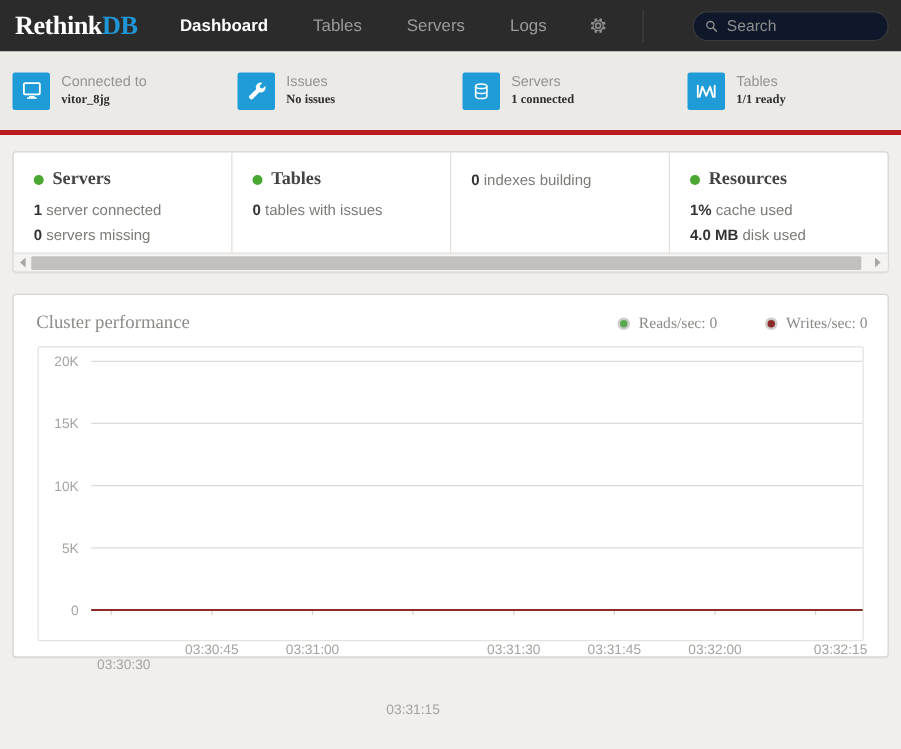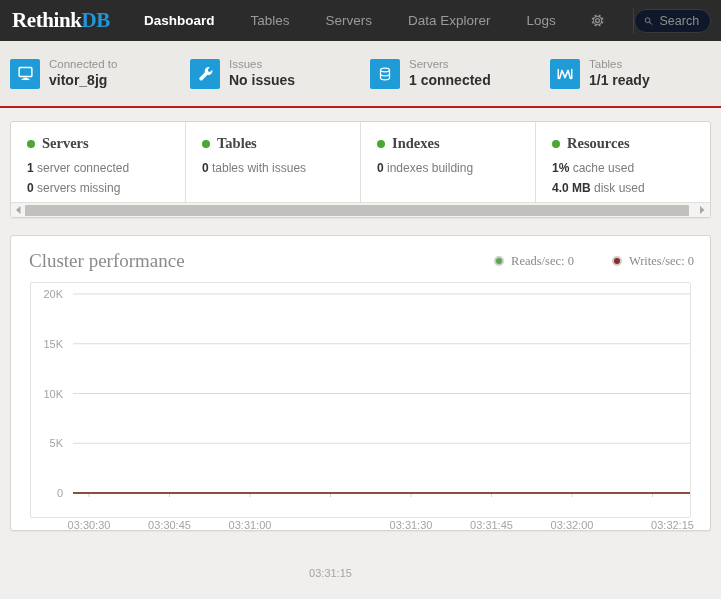--- a/index.html
+++ b/index.html
@@ -90,21 +90,21 @@
     font-family: "Liberation Sans", sans-serif;
     font-size: 12.5px;
     width: 100%;
   }
   .search-box input::placeholder { color: #8d8d8d; }
 
   
   .statusbar {
     height: 67px;
     background: #eceae7;
-    border-bottom: 2px solid #b91c1c;
+    border-bottom: 4px solid #b91c1c;
     display: flex;
     align-items: center;
     padding: 0 10px;
   }
   .status-item {
     display: flex;
     align-items: center;
     gap: 9px;
     width: 180px;
     flex: none;
@@ -119,23 +119,23 @@
     justify-content: center;
     flex: none;
   }
   .status-text { line-height: 1.25; }
   .status-label {
     color: #959390;
     font-size: 11.5px;
   }
   .status-value {
     color: #2f2f2f;
-    font-size: 14px;
+    font-size: 10px;
     font-weight: bold;
-    font-family: Liberation Sans, sans-serif;
+    font-family: Liberation Serif, serif;
     margin-top: 1px;
   }
 
   
   .main {
     padding: 13px 10px 0 10px;
   }
 
   .panel {
     background: #ffffff;
@@ -216,21 +216,21 @@
 
   
   .perf-panel { padding: 0; }
   .perf-header {
     display: flex;
     align-items: center;
     padding: 14px 16px 10px 18px;
   }
   .perf-title {
     font-family: "Liberation Serif", serif;
-    font-size: 19px;
+    font-size: 15px;
     color: #8d8b88;
   }
   .perf-legend {
     margin-left: auto;
     display: flex;
     gap: 38px;
     align-items: center;
   }
   .legend-item {
     display: flex;
@@ -282,21 +282,20 @@
 
 <div class="topbar">
   <div class="logo">
     <span class="logo-rethink">Rethink</span><span class="logo-db">DB</span>
   </div>
 
   <div class="nav-items">
     <div class="nav-item active">Dashboard</div>
     <div class="nav-item">Tables</div>
     <div class="nav-item">Servers</div>
-    <div class="nav-item">Data Explorer</div>
     <div class="nav-item">Logs</div>
 
     <div class="gear-btn">
       <svg width="15" height="15" viewBox="0 0 16 16">
         <path fill="#8e8e8e" d="M8 5.2A2.8 2.8 0 1 0 8 10.8 2.8 2.8 0 0 0 8 5.2zm0 4.2a1.4 1.4 0 1 1 0-2.8 1.4 1.4 0 0 1 0 2.8z"></path>
         <path fill="#8e8e8e" d="M14 9.1l-1.3-.3a4.8 4.8 0 0 0 0-1.6L14 6.9a.4.4 0 0 0 .3-.5l-.4-1.4a.4.4 0 0 0-.5-.3l-1.3.4a4.9 4.9 0 0 0-1.1-1.1l.4-1.3a.4.4 0 0 0-.3-.5L9.7 1.8a.4.4 0 0 0-.5.3L8.9 3.4a4.8 4.8 0 0 0-1.6 0L7 2.1a.4.4 0 0 0-.5-.3l-1.4.4a.4.4 0 0 0-.3.5l.4 1.3a4.9 4.9 0 0 0-1.1 1.1l-1.3-.4a.4.4 0 0 0-.5.3L1.9 6.4a.4.4 0 0 0 .3.5l1.3.3a4.8 4.8 0 0 0 0 1.6l-1.3.3a.4.4 0 0 0-.3.5l.4 1.4a.4.4 0 0 0 .5.3l1.3-.4a4.9 4.9 0 0 0 1.1 1.1l-.4 1.3a.4.4 0 0 0 .3.5l1.4.4a.4.4 0 0 0 .5-.3l.3-1.3a4.8 4.8 0 0 0 1.6 0l.3 1.3a.4.4 0 0 0 .5.3l1.4-.4a.4.4 0 0 0 .3-.5l-.4-1.3a4.9 4.9 0 0 0 1.1-1.1l1.3.4a.4.4 0 0 0 .5-.3l.4-1.4a.4.4 0 0 0-.3-.5zM8 11.8A3.8 3.8 0 1 1 8 4.2a3.8 3.8 0 0 1 0 7.6z"></path>
       </svg>
     </div>
     <div class="nav-divider"></div>
   </div>
@@ -383,24 +382,20 @@
 
       <div class="card">
         <div class="card-title">
           <span class="dot"></span>
           <span class="card-title-text">Tables</span>
         </div>
         <div class="card-line"><b>0</b><span> tables with issues</span></div>
       </div>
 
       <div class="card">
-        <div class="card-title">
-          <span class="dot"></span>
-          <span class="card-title-text">Indexes</span>
-        </div>
         <div class="card-line"><b>0</b><span> indexes building</span></div>
       </div>
 
       <div class="card">
         <div class="card-title">
           <span class="dot"></span>
           <span class="card-title-text">Resources</span>
         </div>
         <div class="card-line"><b>1%</b><span> cache used</span></div>
         <div class="card-line"><b>4.0 MB</b><span> disk used</span></div>
@@ -459,21 +454,21 @@
             <line x1="299.5" x2="299.5" y1="210" y2="214" stroke="#d5d3cf" stroke-width="1"></line>
             <line x1="380" x2="380" y1="210" y2="214" stroke="#d5d3cf" stroke-width="1"></line>
             <line x1="460.5" x2="460.5" y1="210" y2="214" stroke="#d5d3cf" stroke-width="1"></line>
             <line x1="541" x2="541" y1="210" y2="214" stroke="#d5d3cf" stroke-width="1"></line>
             <line x1="621.5" x2="621.5" y1="210" y2="214" stroke="#d5d3cf" stroke-width="1"></line>
             <polyline points="42,210 58,210 138.5,210 219,210 299.5,210 380,210 460.5,210 541,210 621.5,210 664,210" fill="none" stroke="#5aa84f" stroke-width="1.6"></polyline>
             <polyline points="42,210 58,210 138.5,210 219,210 299.5,210 380,210 460.5,210 541,210 621.5,210 664,210" fill="none" stroke="#8c2b2b" stroke-width="1.6"></polyline>
           </svg>
       </div>
       <div class="chart-xlabels" id="chart-xlabels">
-          <div class="chart-xlabel" style="left: 58px;">03:30:30</div>
+          <div class="chart-xlabel" style="left: 68px; margin-top: 12px;">03:30:30</div>
           <div class="chart-xlabel" style="left: 138.5px;">03:30:45</div>
           <div class="chart-xlabel" style="left: 219px;">03:31:00</div>
           <div class="chart-xlabel" style="left: 299.5px; margin-top: 48px;">03:31:15</div>
           <div class="chart-xlabel" style="left: 380px;">03:31:30</div>
           <div class="chart-xlabel" style="left: 460.5px;">03:31:45</div>
           <div class="chart-xlabel" style="left: 541px;">03:32:00</div>
           <div class="chart-xlabel" style="left: 621.5px; padding-left: 40px;">03:32:15</div>
         </div>
     </div>
   </div>

